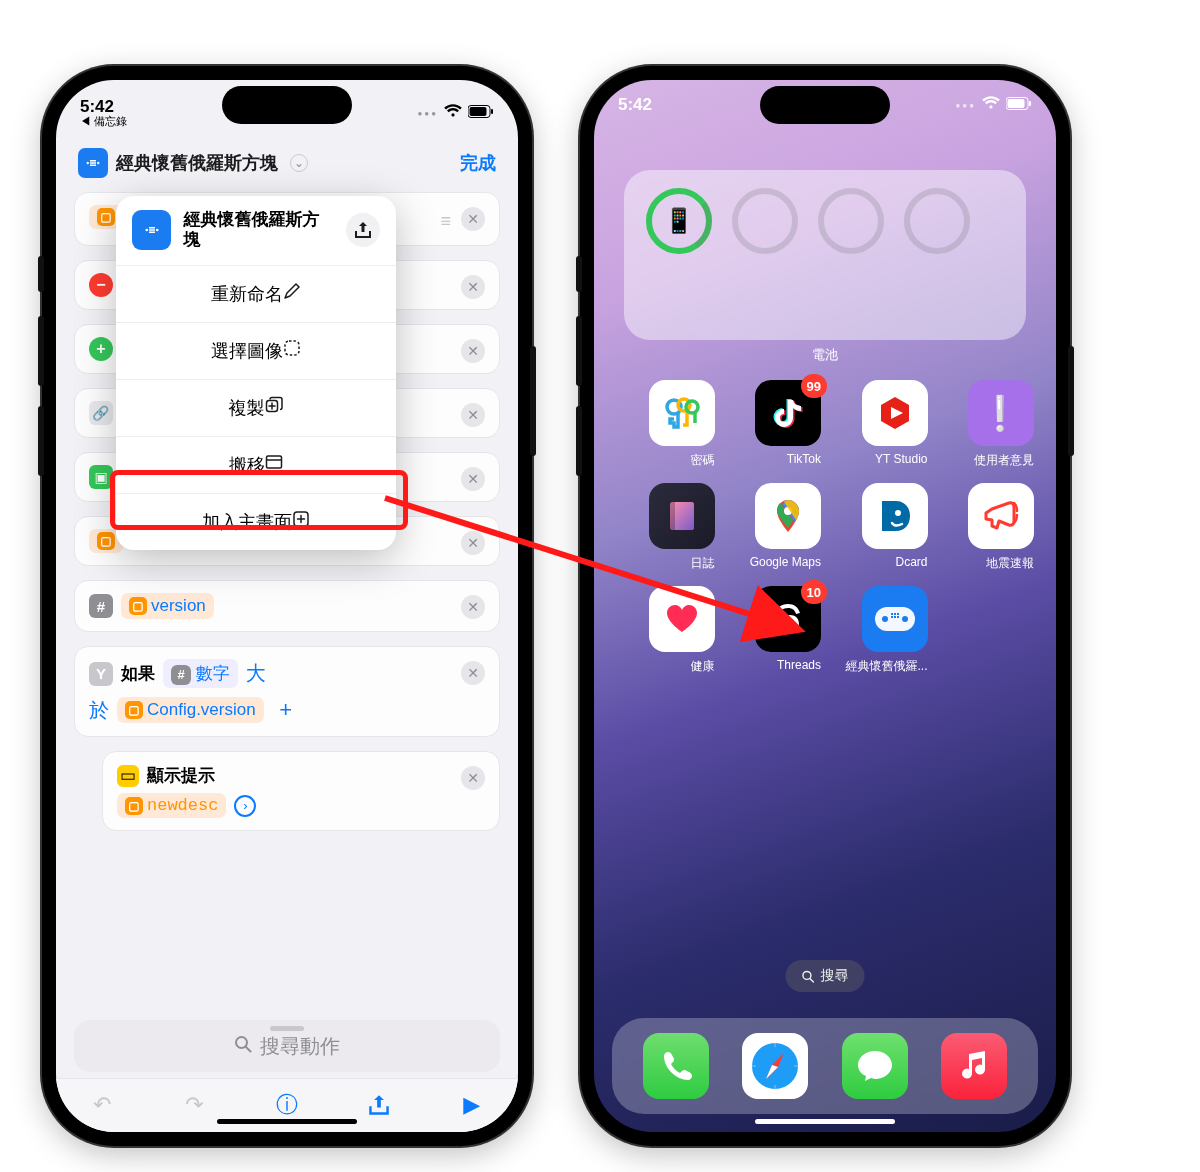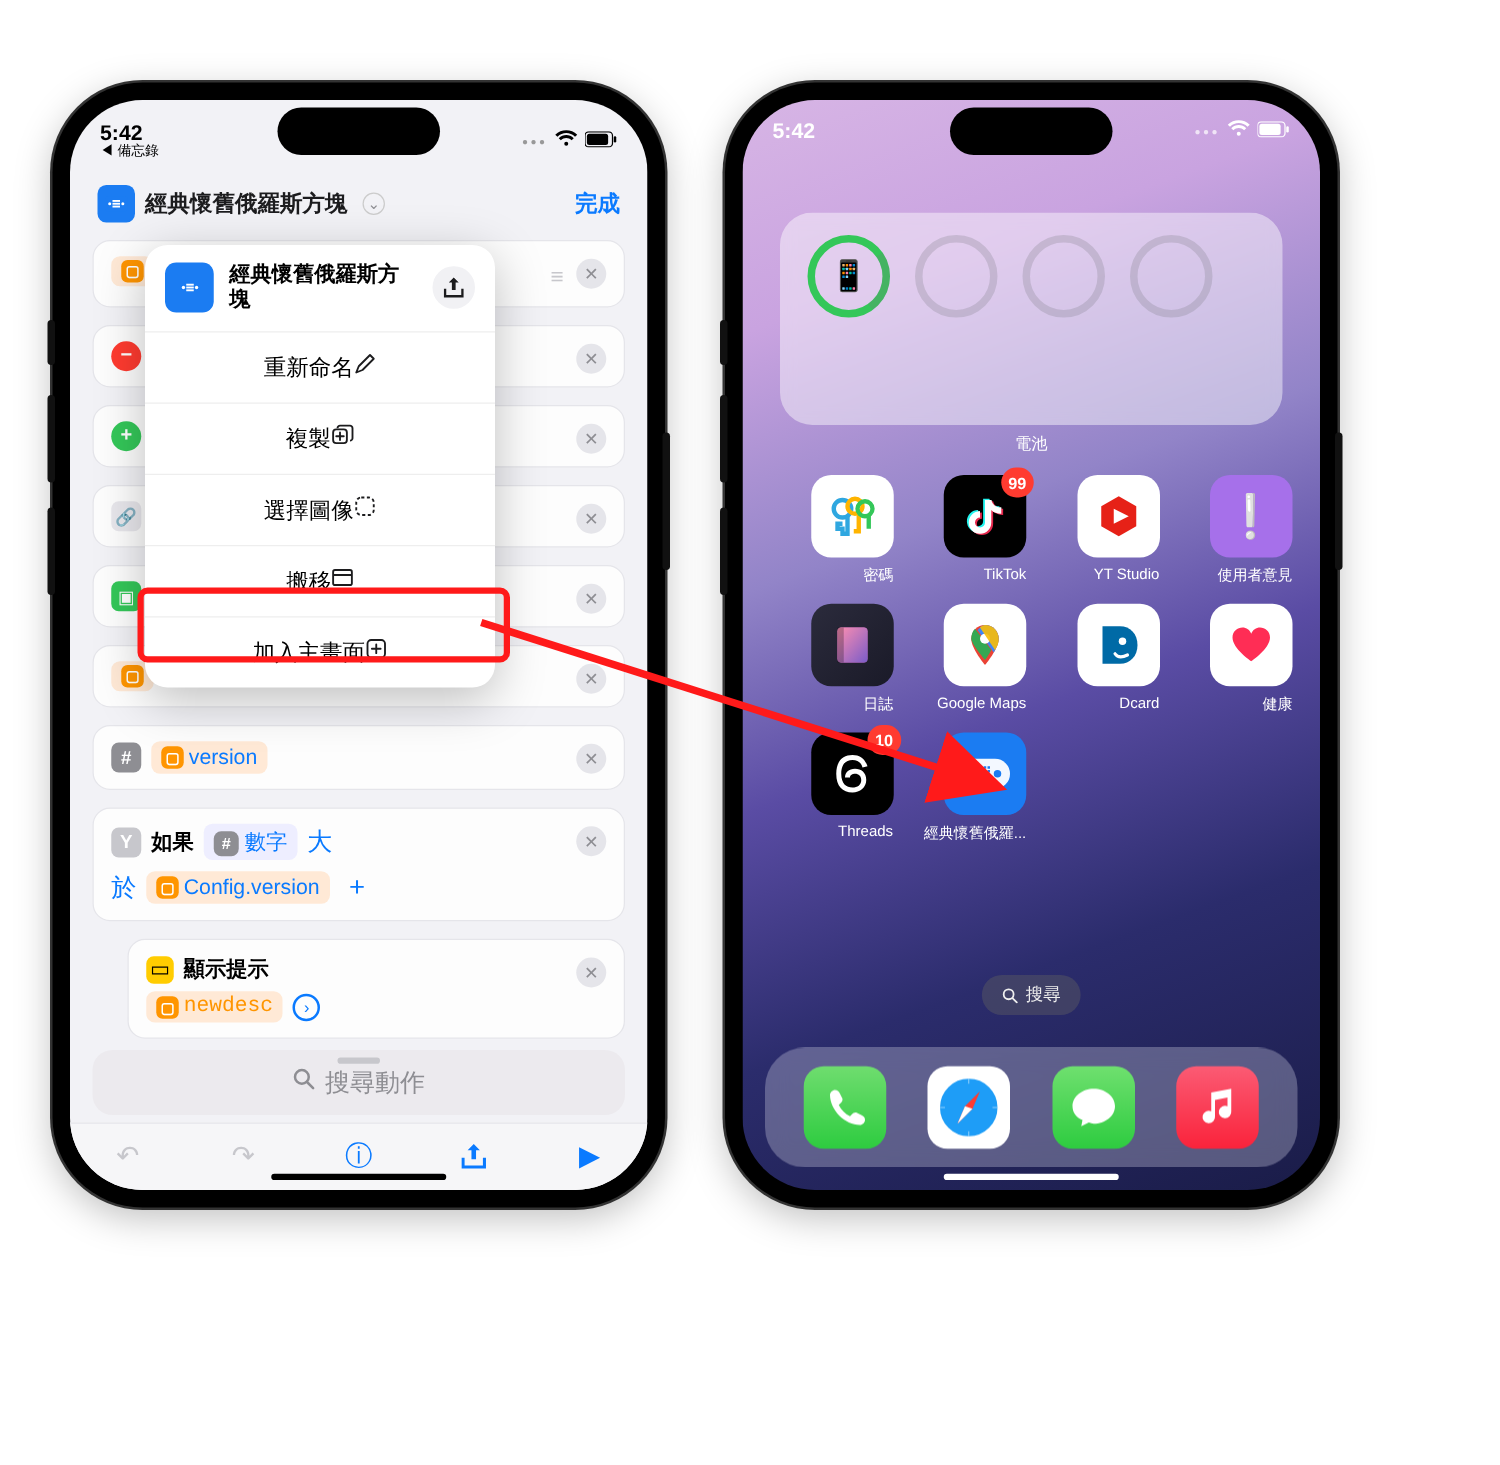--- a/index.html
+++ b/index.html
@@ -1,20 +1,20 @@
 <!DOCTYPE html>
 <html><head>
 <meta charset="utf-8">
 <style>
   * { box-sizing: border-box; margin: 0; padding: 0; font-family: -apple-system, "SF Pro Text", "Helvetica Neue", Arial, sans-serif; }
   body { background: #fff; width: 1200px; height: 1172px; position: relative; }
 
   .phone-frame {
     position: absolute;
-    width: 490px; height: 900px;
+    width: 490px; height: 1080px;
     background: #000; border-radius: 72px;
     padding: 14px;
     box-shadow: 0 0 0 2px #333, 0 8px 30px rgba(0,0,0,.25);
   }
   .phone-frame.left { left: 42px; top: 66px; }
   .phone-frame.right { left: 580px; top: 66px; }
   .screen { width: 100%; height: 100%; border-radius: 58px; overflow: hidden; position: relative; }
   .notch { position:absolute; top:20px; left:50%; transform:translateX(-50%); width:130px; height:38px; background:#000; border-radius:22px; z-index:50; }
 
   
@@ -272,31 +272,31 @@
           </span>
         </div>
         <div id="popover-items">
             <div class="menu-item">
               <span>重新命名</span>
               <span class="ic"><svg width="18" height="18" viewBox="0 0 18 18">
                   <path d="M2 16l2-5L13 2l3 3-9 9-5 2z" fill="none" stroke="#1c1c1e" stroke-width="1.5" stroke-linejoin="round"></path>
                 </svg></span>
             </div>
             <div class="menu-item">
+              <span>選擇圖像</span>
+              <span class="ic"><svg width="18" height="18" viewBox="0 0 18 18">
+                  <rect x="2" y="2" width="14" height="14" rx="4" fill="none" stroke="#1c1c1e" stroke-width="1.5" stroke-dasharray="2.5 2"></rect>
+                </svg></span>
+            </div>
+            <div class="menu-item">
               <span>複製</span>
               <span class="ic"><svg width="19" height="19" viewBox="0 0 19 19">
                   <rect x="1.5" y="4.5" width="11" height="11" rx="2.5" fill="none" stroke="#1c1c1e" stroke-width="1.5"></rect>
                   <path d="M5 3.5c0-1 1-2 2-2h8c1 0 2 1 2 2v8c0 1-1 2-2 2" fill="none" stroke="#1c1c1e" stroke-width="1.5"></path>
                   <path d="M7 7v6M4 10h6" stroke="#1c1c1e" stroke-width="1.5" stroke-linecap="round"></path>
-                </svg></span>
-            </div>
-            <div class="menu-item">
-              <span>選擇圖像</span>
-              <span class="ic"><svg width="18" height="18" viewBox="0 0 18 18">
-                  <rect x="2" y="2" width="14" height="14" rx="4" fill="none" stroke="#1c1c1e" stroke-width="1.5" stroke-dasharray="2.5 2"></rect>
                 </svg></span>
             </div>
             <div class="menu-item">
               <span>搬移</span>
               <span class="ic"><svg width="18" height="16" viewBox="0 0 18 16">
                   <rect x="1.5" y="2" width="15" height="12" rx="1.5" fill="none" stroke="#1c1c1e" stroke-width="1.5"></rect>
                   <path d="M1.5 6h15" stroke="#1c1c1e" stroke-width="1.5"></path>
                 </svg></span>
             </div>
             <div class="menu-item">
@@ -447,20 +447,29 @@
             <div class="app-icon ic-dcard">
               <svg width="42" height="42" viewBox="0 0 42 42">
                 <path d="M8 6h14c8 0 14 6 14 15s-6 15-14 15H8V6z" fill="#006aa6"></path>
                 <circle cx="24" cy="18" r="3" fill="#fff"></circle>
                 <path d="M18 28c2 3 6 3 10 1" stroke="#fff" stroke-width="2.5" fill="none" stroke-linecap="round"></path>
               </svg>
             </div>
             <div class="app-label">Dcard</div>
           </div>
           <div class="app">
+            <div class="app-icon ic-quake">
+              <svg width="42" height="42" viewBox="0 0 42 42">
+                <path d="M6 18v6l6 1v6l5 2 2-7 10 4c3 1 5-1 5-4V12c0-3-2-5-5-4L12 14l-6 4z" fill="none" stroke="#ff3b30" stroke-width="3" stroke-linejoin="round"></path>
+                <path d="M34 8c2 2 3 5 3 8M34 28c2-2 3-5 3-8" stroke="#ff3b30" stroke-width="2.5" fill="none" stroke-linecap="round"></path>
+              </svg>
+            </div>
+            <div class="app-label">地震速報</div>
+          </div>
+          <div class="app">
             <div class="app-icon ic-health">
               <svg width="34" height="30" viewBox="0 0 34 30">
                 <path d="M17 28S2 18 2 9c0-5 4-8 8-8 3 0 6 2 7 5 1-3 4-5 7-5 4 0 8 3 8 8 0 9-15 19-15 19z" fill="#ff2d55"></path>
               </svg>
             </div>
             <div class="app-label">健康</div>
           </div>
           <div class="app">
             <div class="app-icon ic-threads">
               <svg width="38" height="38" viewBox="0 0 38 38">

